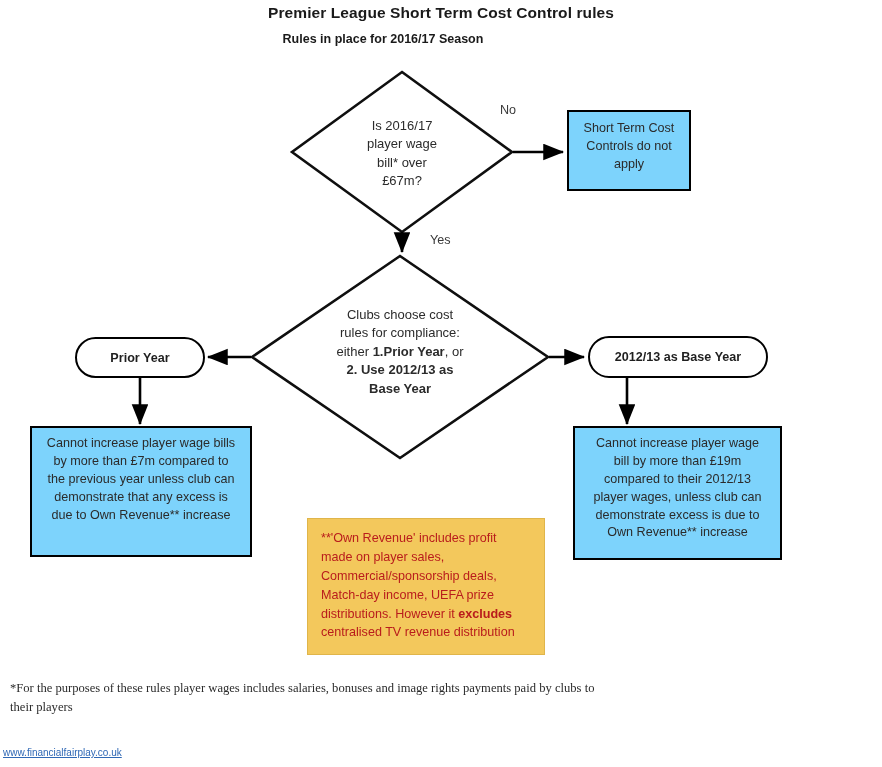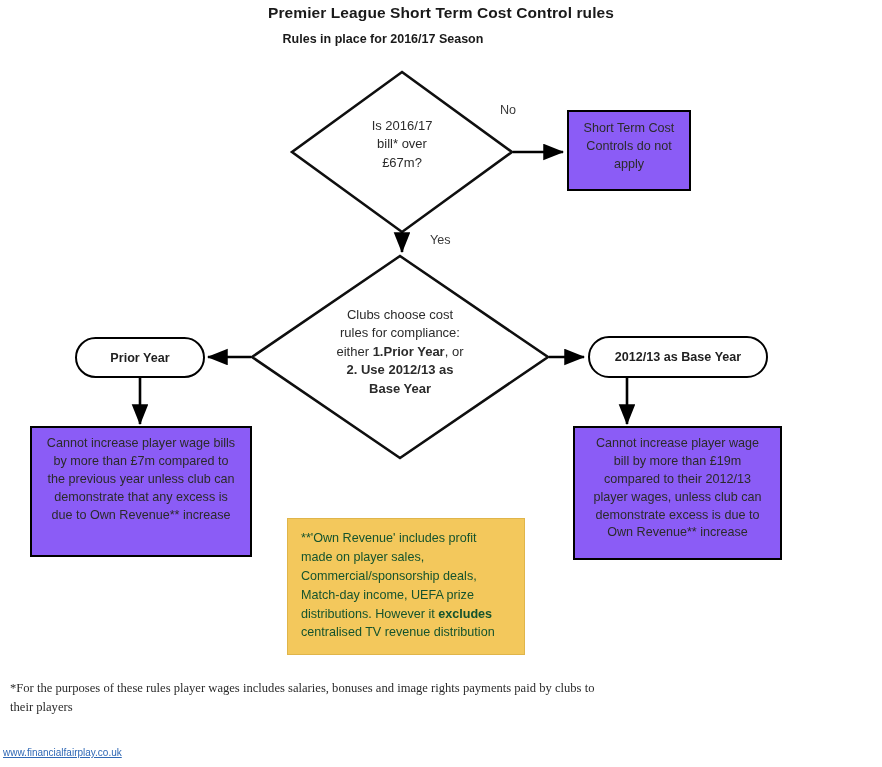--- a/index.html
+++ b/index.html
@@ -33,21 +33,21 @@
     color:#2b2b2b;
   }
 
   
   .diamond-label{font-size:13px;}
 
   
   .rectbox{
     position:absolute;
     border:2.5px solid #000000;
-    background:#8b5cf6;
+    background:#7dd3fc;
     box-sizing:border-box;
   }
   .rectbox .inner{
     position:absolute;left:0;right:0;
     text-align:center;line-height:1.42;
     font-size:12.6px;color:#2b2b2b;
   }
 
   
   .pill{
@@ -60,21 +60,22 @@
   }
 
   
   .note{
     position:absolute;
     background:#f3c85c;
     border:1px solid #e0b54a;
     box-sizing:border-box;
     padding:10px 13px 8px 13px;
     font-size:12.6px;line-height:1.5;
-    color:#14532d;
+    color:#b91c1c;
+    margin-left:20px;
   }
 
   
   .edgelabel{position:absolute;font-size:12.6px;color:#3a3a3a;}
 
   
   .footnote{
     position:absolute;left:10px;top:679px;width:600px;
     font-size:12.6px;line-height:1.5;color:#2b2b2b;font-family:Liberation Serif, serif;
   }
@@ -112,20 +113,21 @@
 
     <line x1="549" y1="357" x2="584" y2="357" stroke="#000000" stroke-width="2.6" marker-end="url(#arrow)"></line>
 
     <line x1="140" y1="378" x2="140" y2="424" stroke="#000000" stroke-width="2.6" marker-end="url(#arrow)"></line>
 
     <line x1="627" y1="378" x2="627" y2="424" stroke="#000000" stroke-width="2.6" marker-end="url(#arrow)"></line>
   </svg>
 
   <div class="nodetext diamond-label" style="left:322px;top:117px;width:160px;">
     <div>Is 2016/17</div>
+    <div>player wage</div>
     <div>bill* over</div>
     <div>£67m?</div>
   </div>
 
   <div class="edgelabel" style="left:500px;top:103px;">No</div>
 
   <div class="rectbox" style="left:567px;top:110px;width:124px;height:81px;">
     <div class="inner" style="top:8px;">
       <div>Short Term Cost</div>
       <div>Controls do not</div>

